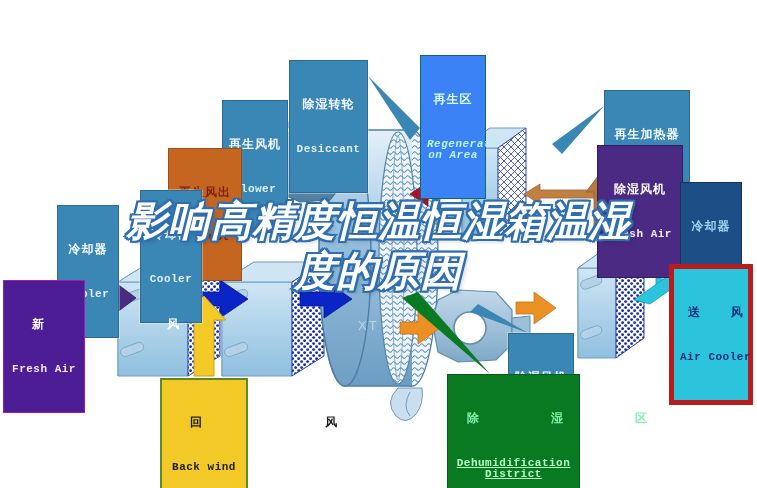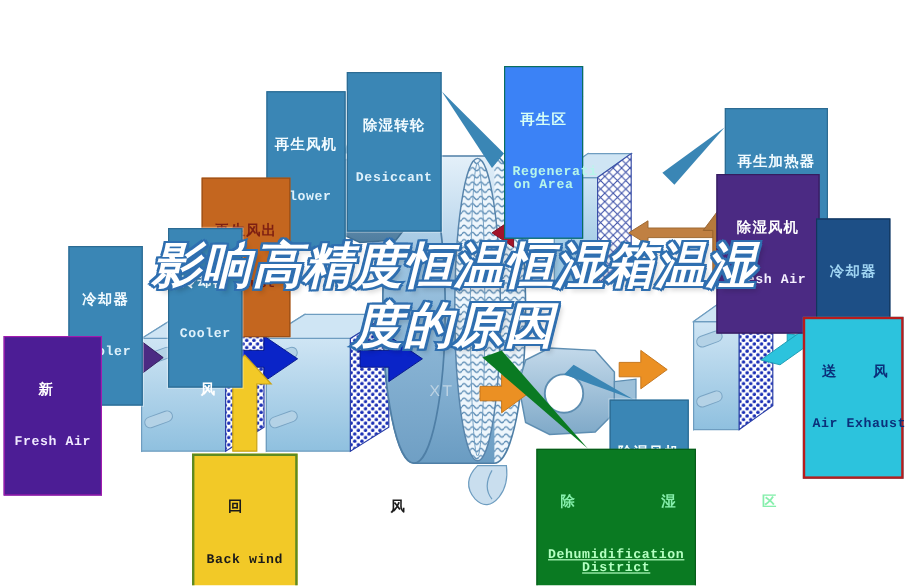--- a/index.html
+++ b/index.html
@@ -57,21 +57,21 @@
   }
   .sty-darkblue .cn{color:#9fd4f2;}
   .sty-darkblue .en{color:#cfe7f8;}
 
   .sty-teal{
     background:#3b82f6;
     border:1px solid #0a6e5e;
     padding:3px 6px;
   }
   .sty-teal .cn{color:#d6fff6;}
-  .sty-teal .en{color:#b7f6ea;}
+  .sty-teal .en{color:#b7f6ea;font-style:italic;}
 
   .sty-purple{
     background:#4c1d95;
     border:1px solid #a21caf;
     padding:3px 6px;
   }
   .sty-purple .cn{color:#ffffff;}
   .sty-purple .en{color:#f0eaff;}
 
   .sty-purple2{
@@ -85,21 +85,21 @@
   .sty-orange{
     background:#c4661f;
     border:1px solid #9c4f16;
     padding:3px 6px;
   }
   .sty-orange .cn{color:#7d1f12;}
   .sty-orange .en{color:#7d1f12;}
 
   .sty-cyan{
     background:#2cc3dd;
-    border:2px solid #b91c1c;
+    border:5px solid #b91c1c;
     padding:3px 6px;
     text-align:right;
   }
   .sty-cyan .cn{color:#0b2f7a;}
   .sty-cyan .en{color:#0b2f7a;}
 
   .sty-green{
     background:#0a7a22;
     border:1px solid #075c19;
     padding:3px 7px;
@@ -329,21 +329,21 @@
     </g>
 
     <text x="358" y="330" fill="#bdd3e3" font-size="13" font-family="Liberation Sans, sans-serif" letter-spacing="2">XT</text>
   </svg>
 
   <div class="lbl sty-blue" style="left:289px;top:60px;width:79px;">
     <span class="cn">除湿转轮</span>
     <span class="en">Desiccant</span>
   </div>
 
-  <div class="lbl sty-blue" style="left:222px;top:76px;width:66px;">
+  <div class="lbl sty-blue" style="left:222px;top:100px;width:66px;">
     <span class="cn">再生风机</span>
     <span class="en">Blower</span>
   </div>
 
   <div class="lbl sty-teal" style="left:420px;top:55px;width:66px;">
     <span class="cn">再生区</span>
     <span class="en">Regenerati
 on Area</span>
   </div>
 
@@ -377,21 +377,21 @@
     <span class="en">Cooler</span>
   </div>
 
   <div class="lbl sty-purple wide-cn2" style="left:3px;top:280px;width:82px;">
     <span class="cn">新    风</span>
     <span class="en">Fresh Air</span>
   </div>
 
   <div class="lbl sty-cyan wide-cn3" style="left:669px;top:264px;width:84px;">
     <span class="cn">送  风</span>
-    <span class="en">Air Exhaust</span>
+    <span class="en">Air Cooler</span>
   </div>
 
   <div class="lbl sty-blue" style="left:508px;top:333px;width:66px;">
     <span class="cn">除湿风机</span>
     <span class="en">Blower</span>
   </div>
 
   <div class="lbl sty-yellow wide-cn2" style="left:160px;top:378px;width:88px;">
     <span class="cn">回    风</span>
     <span class="en">Back wind</span>

